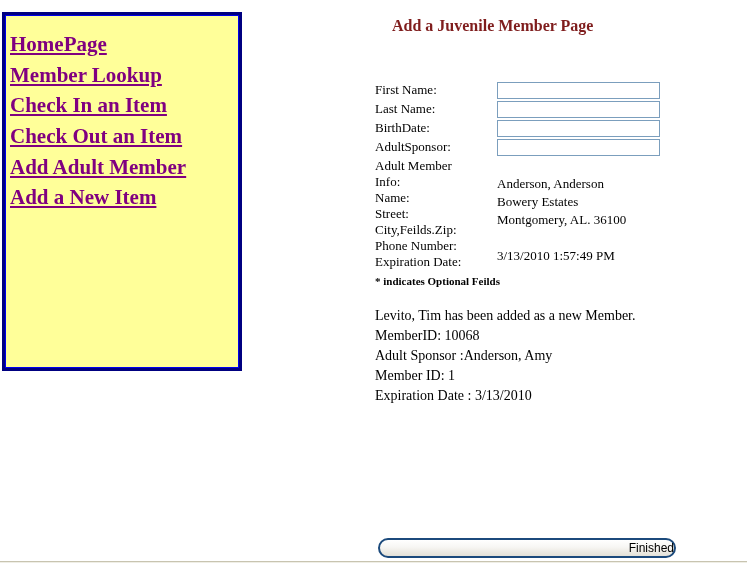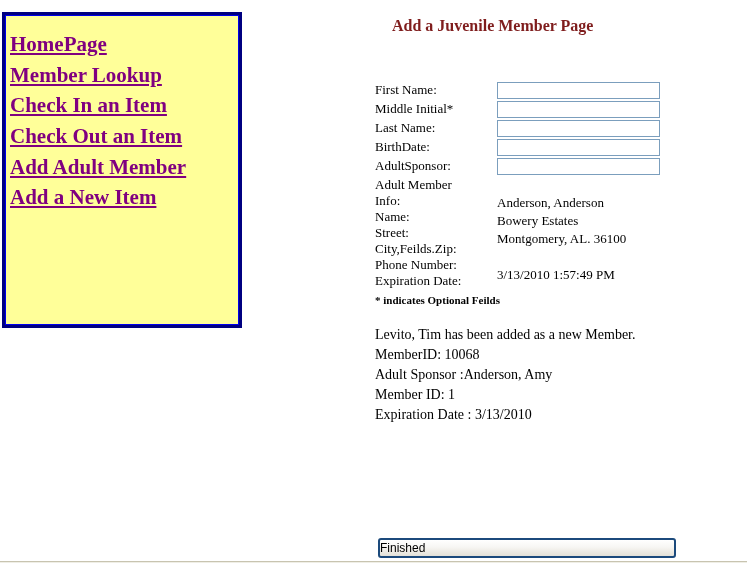--- a/index.html
+++ b/index.html
@@ -17,21 +17,21 @@
     font-size: 13px;
     color: #000000;
   }
 
   
   #nav-panel {
     position: absolute;
     left: 2px;
     top: 12px;
     width: 240px;
-    height: 316px;
+    height: 359px;
     background: #ffff99;
     border: 3px solid #000080;
     box-sizing: border-box;
     box-shadow: inset 0 0 0 1px #0000ee;
   }
   #nav-list {
     list-style: none;
     margin: 0;
     padding: 18px 0 0 0;
   }
@@ -133,26 +133,26 @@
   #result-block div { white-space: nowrap; }
 
   
   #finished-button {
     position: absolute;
     left: 378px;
     top: 538px;
     width: 298px;
     height: 20px;
     border: 2px solid #1c4a7c;
-    border-radius: 3px;
+    border-radius: 10px;
     background: linear-gradient(to bottom, #ffffff 0%, #f7f6f3 45%, #eceae3 75%, #e4e1d8 100%);
     font-family: "Liberation Sans", "DejaVu Sans", sans-serif;
     font-size: 12px;
     color: #000000;
-    text-align: left;
+    text-align: right;
     line-height: 16px;
     cursor: pointer;
     padding: 0;
     box-sizing: border-box;
   }
 
   
   #bottom-rule {
     position: absolute;
     left: 0;
@@ -190,26 +190,20 @@
 </div>
 
 <div id="content">
 
   <h1 id="page-title">Add a Juvenile Member Page</h1>
 
   <table id="member-form-table">
     <tbody>
       <tr>
         <td class="label-cell">First Name:</td>
-        <td class="field-cell">
-          <input class="text-input" type="text" value="" style="">
-        </td>
-      </tr>
-      <tr>
-        <td class="label-cell">Middle Initial*</td>
         <td class="field-cell">
           <input class="text-input" type="text" value="" style="">
         </td>
       </tr>
       <tr>
         <td class="label-cell">Last Name:</td>
         <td class="field-cell">
           <input class="text-input" type="text" value="" style="">
         </td>
       </tr>

